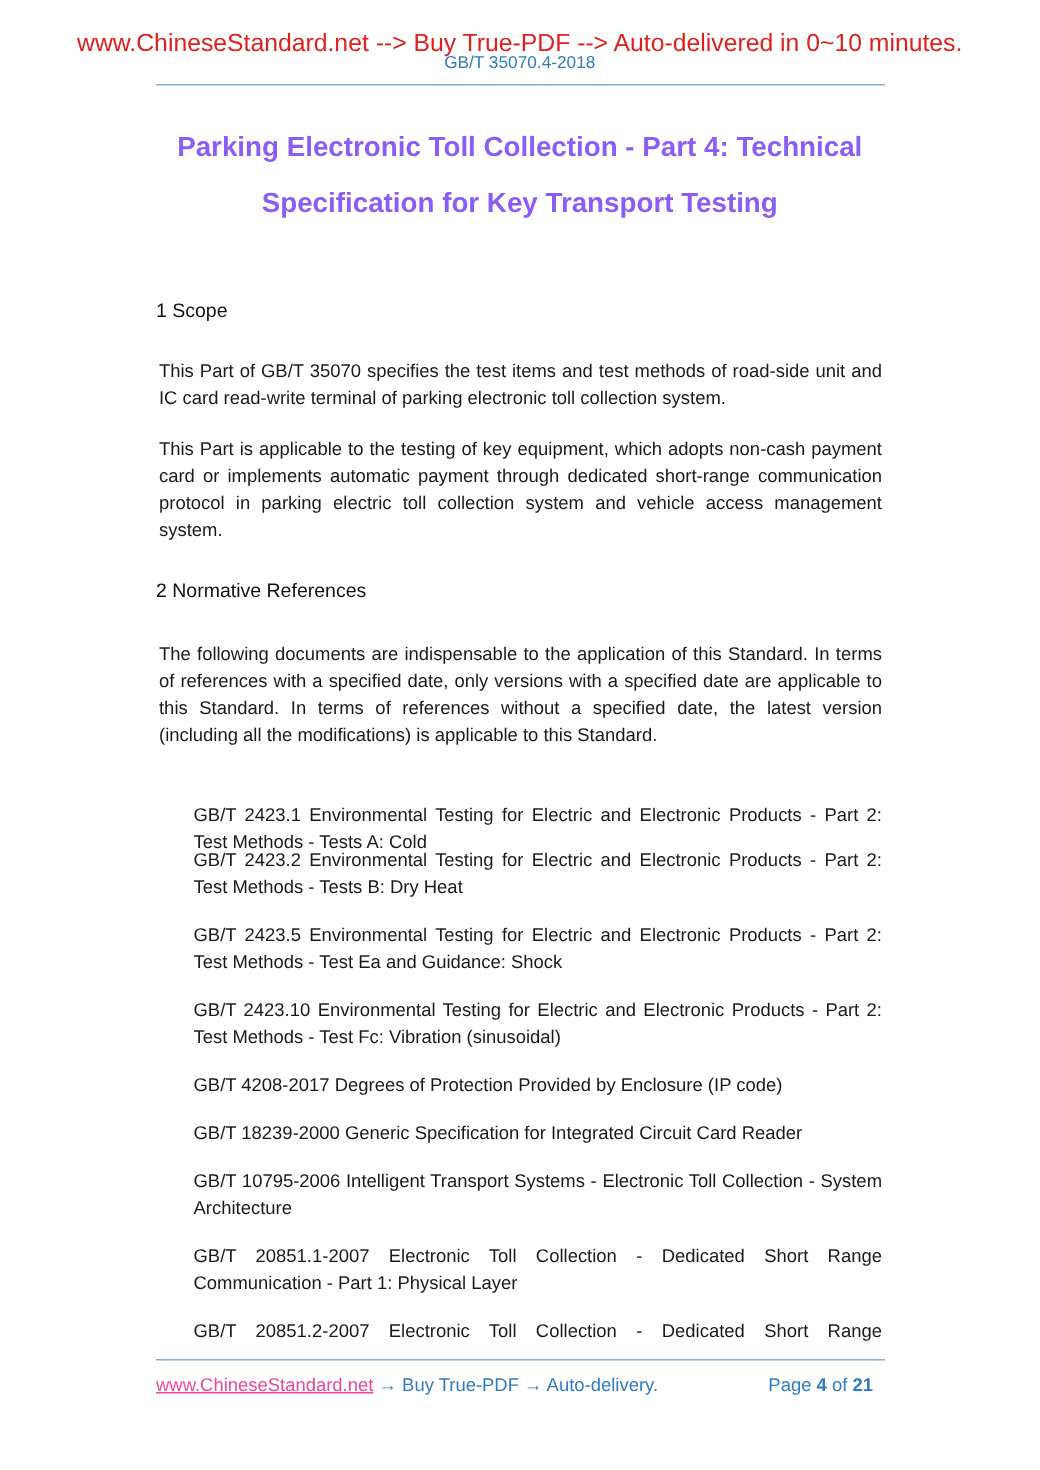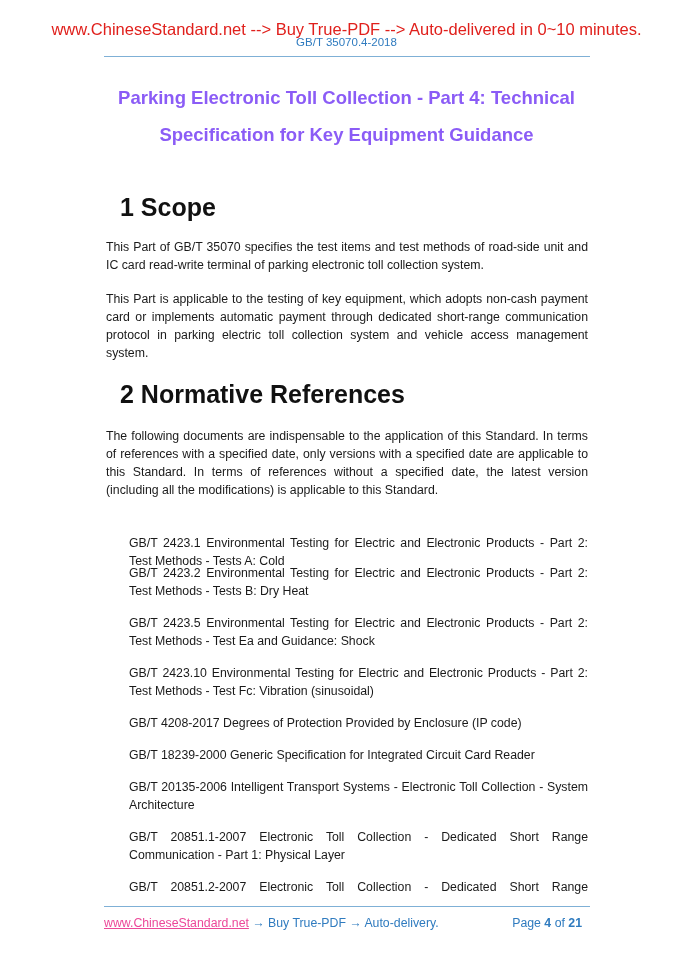--- a/index.html
+++ b/index.html
@@ -7,57 +7,57 @@
            font-family: "Liberation Sans", "DejaVu Sans", sans-serif; color: #1a1a1a; }
     .banner { position: absolute; top: 19px; left: 0; width: 693px; text-align: center;
               color: #e0201c; font-size: 16.5px; line-height: 20px; white-space: nowrap; }
     .docid { position: absolute; top: 35px; left: 0; width: 693px; text-align: center;
              color: #2f7bbf; font-size: 11.5px; line-height: 14px; }
     .top-rule { position: absolute; top: 56px; left: 104px; width: 486px; height: 1px; background: #7fb0d6; }
     .title { position: absolute; left: 90px; width: 513px; text-align: center;
              font-weight: bold; font-size: 18.5px; line-height: 22px; color: #8b5cf6; white-space: nowrap; }
     .t1 { top: 87px; }
     .t2 { top: 124px; }
-    .h1 { position: absolute; left: 120px; font-weight: bold; font-size: 25px; line-height: 22px; color: #111; }
+    .h1 { position: absolute; left: 104px; font-weight: normal; font-size: 13px; line-height: 22px; color: #111; }
     .para { position: absolute; left: 106px; width: 482px; font-size: 12.3px; line-height: 18px;
             text-align: justify; color: #1a1a1a; }
     .ref { position: absolute; left: 129px; width: 459px; font-size: 12.3px; line-height: 18px;
            text-align: justify; color: #1a1a1a; }
     .just-full { text-align-last: justify; }
     .bottom-rule { position: absolute; top: 906px; left: 104px; width: 486px; height: 1px; background: #7fb0d6; }
     .footer { position: absolute; top: 915px; left: 104px; width: 486px; font-size: 12.3px;
               line-height: 16px; color: #2f7bbf; }
     .footer a { color: #ec4899; text-decoration: underline; }
     .footer .pg { position: absolute; right: 8px; top: 0; }
     .footer .pg b { font-weight: bold; }
   </style>
 </head>
 <body>
 
 <div class="banner">www.ChineseStandard.net --&gt; Buy True-PDF --&gt; Auto-delivered in 0~10 minutes.</div>
 <div class="docid">GB/T 35070.4-2018</div>
 <div class="top-rule"></div>
 
 <div class="title t1">Parking Electronic Toll Collection - Part 4: Technical</div>
-<div class="title t2">Specification for Key Equipment Guidance</div>
+<div class="title t2">Specification for Key Transport Testing</div>
 
 <div class="h1" style="top:196px;">1 Scope</div>
 <div class="para" style="top:238px;">This Part of GB/T 35070 specifies the test items and test methods of road-side unit and IC card read-write terminal of parking electronic toll collection system.</div>
 <div class="para" style="top:290px;">This Part is applicable to the testing of key equipment, which adopts non-cash payment card or implements automatic payment through dedicated short-range communication protocol in parking electric toll collection system and vehicle access management system.</div>
 
 <div class="h1" style="top:383px;">2 Normative References</div>
 <div class="para" style="top:427px;">The following documents are indispensable to the application of this Standard. In terms of references with a specified date, only versions with a specified date are applicable to this Standard. In terms of references without a specified date, the latest version (including all the modifications) is applicable to this Standard.</div>
 
 <div class="ref" style="top:514px;margin-top:20px;">GB/T 2423.1 Environmental Testing for Electric and Electronic Products - Part 2: Test Methods - Tests A: Cold</div>
 <div class="ref" style="top:564px;">GB/T 2423.2 Environmental Testing for Electric and Electronic Products - Part 2: Test Methods - Tests B: Dry Heat</div>
 <div class="ref" style="top:614px;">GB/T 2423.5 Environmental Testing for Electric and Electronic Products - Part 2: Test Methods - Test Ea and Guidance: Shock</div>
 <div class="ref" style="top:664px;">GB/T 2423.10 Environmental Testing for Electric and Electronic Products - Part 2: Test Methods - Test Fc: Vibration (sinusoidal)</div>
 <div class="ref" style="top:714px;">GB/T 4208-2017 Degrees of Protection Provided by Enclosure (IP code)</div>
 <div class="ref" style="top:746px;">GB/T 18239-2000 Generic Specification for Integrated Circuit Card Reader</div>
-<div class="ref" style="top:778px;">GB/T 20135-2006 Intelligent Transport Systems - Electronic Toll Collection - System Architecture</div>
+<div class="ref" style="top:778px;">GB/T 10795-2006 Intelligent Transport Systems - Electronic Toll Collection - System Architecture</div>
 <div class="ref" style="top:828px;">GB/T 20851.1-2007 Electronic Toll Collection - Dedicated Short Range Communication - Part 1: Physical Layer</div>
 <div class="ref just-full" style="top:878px;">GB/T 20851.2-2007 Electronic Toll Collection - Dedicated Short Range</div>
 
 <div class="bottom-rule"></div>
 <div class="footer">
   <a>www.ChineseStandard.net</a><span> → Buy True-PDF → Auto-delivery.</span>
   <span class="pg">
     <span>Page</span>
     <b>4</b>
     <span>of</span>

